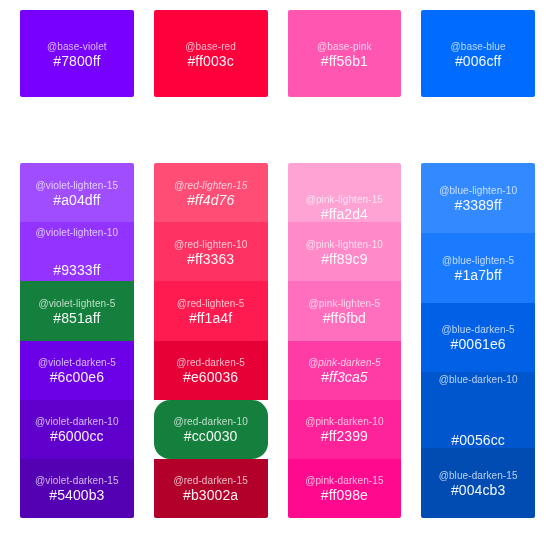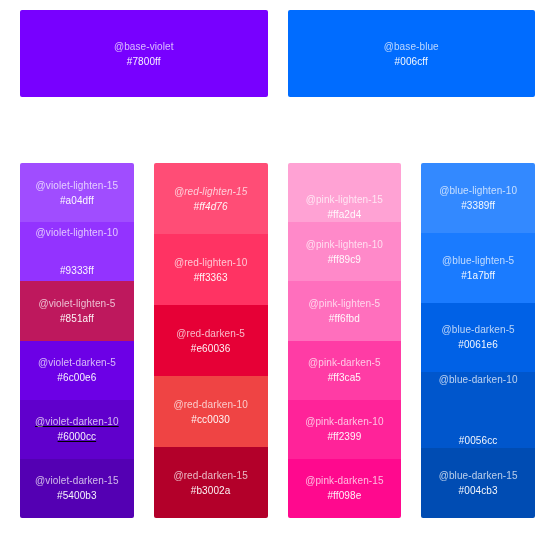--- a/index.html
+++ b/index.html
@@ -77,84 +77,96 @@
     font-size: 10px;
     line-height: 15px;
     letter-spacing: 0.1px;
     color: rgba(255, 255, 255, 0.72);
     white-space: nowrap;
   }
 
   .swatch-hex,
   .card-hex {
     display: block;
-    font-size: 10px;
+    font-size: 14px;
     line-height: 15px;
     letter-spacing: 0.1px;
     color: rgba(255, 255, 255, 0.95);
     white-space: nowrap;
   }
 </style>
 </head>
 <body style="background-color: rgb(255, 255, 255);">
 
 <div id="palette-page">
 
   <div class="base-row">
     <div class="base-card" style="background-color: rgb(120, 0, 255);">
       <span class="card-name">@base-violet</span>
       <span class="card-hex">#7800ff</span>
     </div>
+    <div class="base-card" style="background-color: rgb(255, 0, 60);">
+      <span class="card-name">@base-red</span>
+      <span class="card-hex">#ff003c</span>
+    </div>
+    <div class="base-card" style="background-color: rgb(255, 86, 177);">
+      <span class="card-name">@base-pink</span>
+      <span class="card-hex">#ff56b1</span>
+    </div>
     <div class="base-card" style="background-color: rgb(0, 108, 255);">
       <span class="card-name">@base-blue</span>
       <span class="card-hex">#006cff</span>
     </div>
   </div>
 
   <div class="scale-row">
       <div class="scale-column">
         <div class="swatch" style="background-color: rgb(160, 77, 255);">
           <span class="swatch-name">@violet-lighten-15</span>
           <span class="swatch-hex">#a04dff</span>
         </div>
         <div class="swatch" style="background-color: rgb(147, 51, 255); gap: 23px;">
           <span class="swatch-name">@violet-lighten-10</span>
           <span class="swatch-hex">#9333ff</span>
         </div>
-        <div class="swatch" style="background-color: #be185d;">
+        <div class="swatch" style="background-color: #15803d;">
           <span class="swatch-name">@violet-lighten-5</span>
           <span class="swatch-hex">#851aff</span>
         </div>
         <div class="swatch" style="background-color: rgb(108, 0, 230);">
           <span class="swatch-name">@violet-darken-5</span>
           <span class="swatch-hex">#6c00e6</span>
         </div>
-        <div class="swatch" style="background-color: rgb(96, 0, 204); text-decoration: underline;">
+        <div class="swatch" style="background-color: rgb(96, 0, 204);">
           <span class="swatch-name">@violet-darken-10</span>
           <span class="swatch-hex">#6000cc</span>
         </div>
         <div class="swatch" style="background-color: rgb(84, 0, 179);">
           <span class="swatch-name">@violet-darken-15</span>
           <span class="swatch-hex">#5400b3</span>
         </div>
       </div>
       <div class="scale-column">
         <div class="swatch" style="background-color: rgb(255, 77, 118); font-style: italic;">
           <span class="swatch-name">@red-lighten-15</span>
           <span class="swatch-hex">#ff4d76</span>
         </div>
         <div class="swatch" style="background-color: rgb(255, 51, 99);">
           <span class="swatch-name">@red-lighten-10</span>
           <span class="swatch-hex">#ff3363</span>
         </div>
+        <div class="swatch" style="background-color: rgb(255, 26, 79);">
+          <span class="swatch-name">@red-lighten-5</span>
+          <span class="swatch-hex">#ff1a4f</span>
+        </div>
         <div class="swatch" style="background-color: rgb(230, 0, 54);">
           <span class="swatch-name">@red-darken-5</span>
           <span class="swatch-hex">#e60036</span>
         </div>
-        <div class="swatch" style="background-color: #ef4444;">
+        <div class="swatch" style="background-color: #15803d; border-radius: 16px;">
           <span class="swatch-name">@red-darken-10</span>
           <span class="swatch-hex">#cc0030</span>
         </div>
         <div class="swatch" style="background-color: rgb(179, 0, 42);">
           <span class="swatch-name">@red-darken-15</span>
           <span class="swatch-hex">#b3002a</span>
         </div>
       </div>
       <div class="scale-column">
         <div class="swatch" style="background-color: rgb(255, 162, 212); justify-content: flex-end;">
@@ -162,21 +174,21 @@
           <span class="swatch-hex">#ffa2d4</span>
         </div>
         <div class="swatch" style="background-color: rgb(255, 137, 201);">
           <span class="swatch-name">@pink-lighten-10</span>
           <span class="swatch-hex">#ff89c9</span>
         </div>
         <div class="swatch" style="background-color: rgb(255, 111, 189);">
           <span class="swatch-name">@pink-lighten-5</span>
           <span class="swatch-hex">#ff6fbd</span>
         </div>
-        <div class="swatch" style="background-color: rgb(255, 60, 165);">
+        <div class="swatch" style="background-color: rgb(255, 60, 165); font-style: italic;">
           <span class="swatch-name">@pink-darken-5</span>
           <span class="swatch-hex">#ff3ca5</span>
         </div>
         <div class="swatch" style="background-color: rgb(255, 35, 153);">
           <span class="swatch-name">@pink-darken-10</span>
           <span class="swatch-hex">#ff2399</span>
         </div>
         <div class="swatch" style="background-color: rgb(255, 9, 142);">
           <span class="swatch-name">@pink-darken-15</span>
           <span class="swatch-hex">#ff098e</span>

